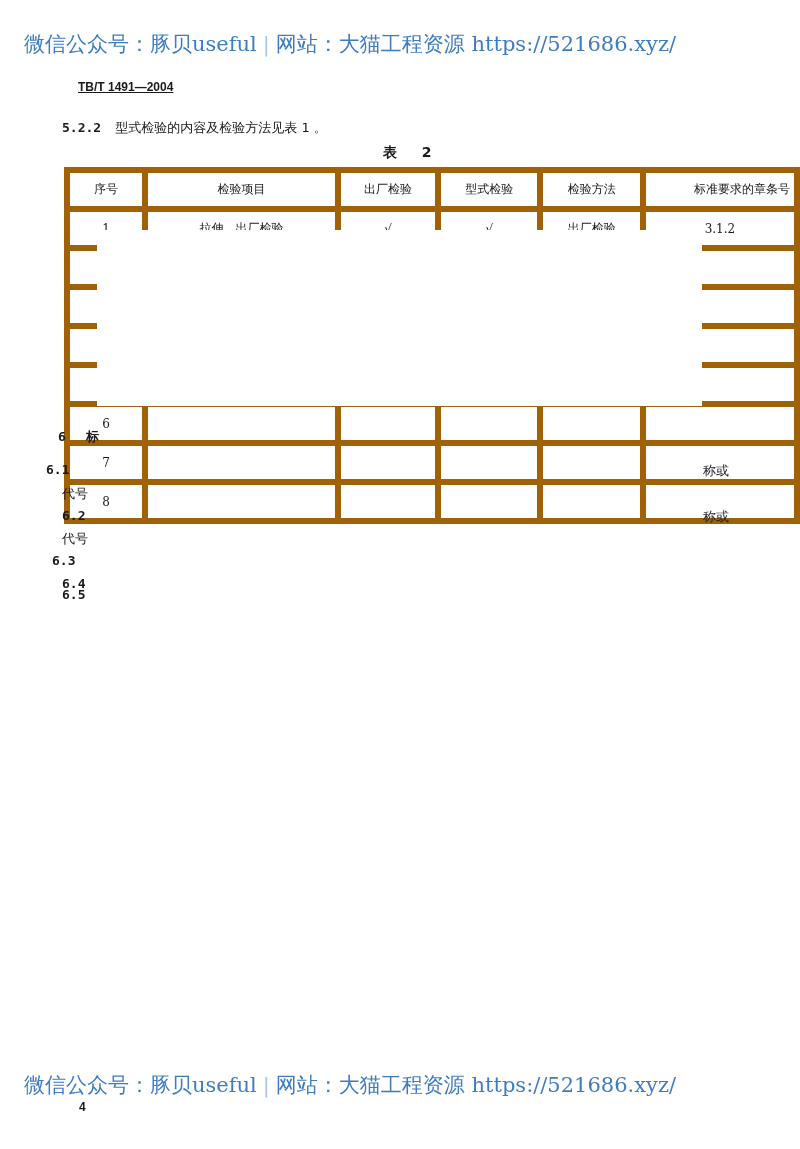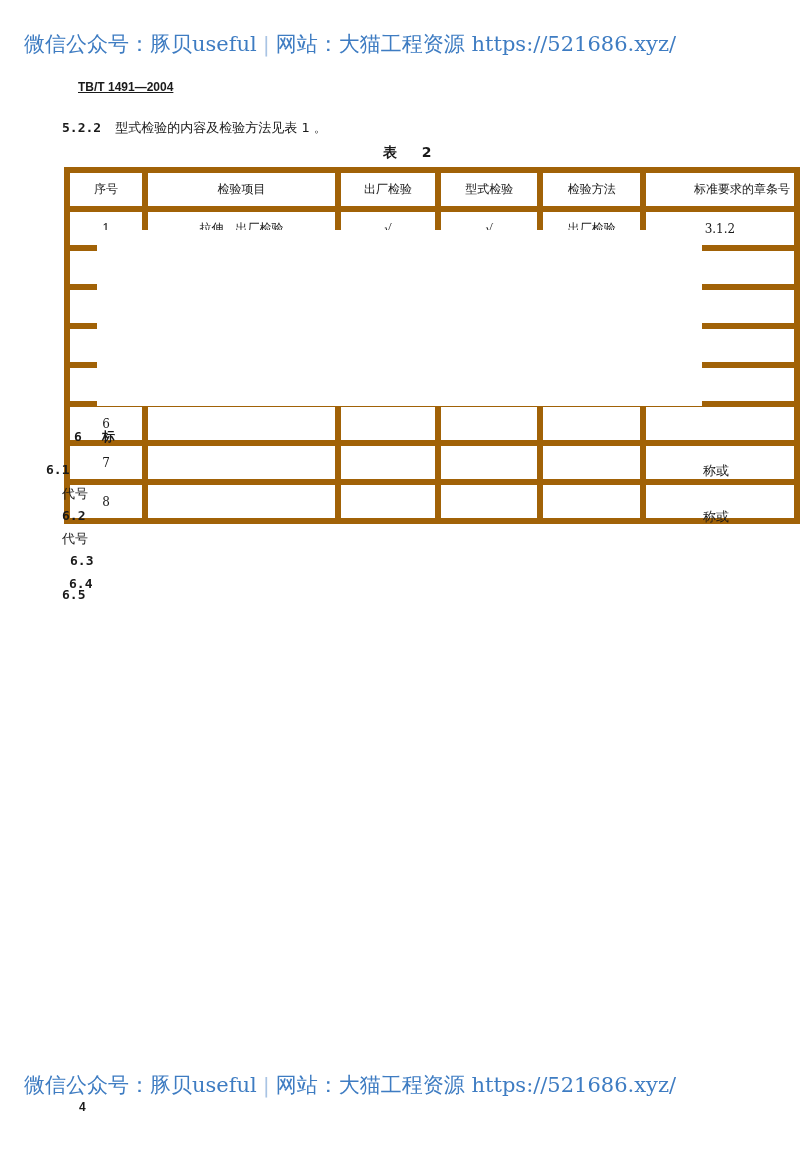--- a/index.html
+++ b/index.html
@@ -114,41 +114,41 @@
       <td></td>
       <td></td>
       <td></td>
       <td></td>
     </tr>
   </tbody>
 </table>
 
 <div class="overlay"></div>
 
-<div class="clause" style="left:74px; top:428px;">
+<div class="clause" style="left:58px; top:428px;">
   <span class="num">6</span>
   <span style="margin-left:16px; font-weight:bold;">标</span>
 </div>
 
 <div class="clause" style="left:46px; top:462px;">
   <span class="num">6.1</span>
 </div>
 <div class="clause" style="left:703px; top:462px;">称或</div>
 <div class="clause" style="left:62px; top:485px;">代号</div>
 
 <div class="clause" style="left:62px; top:508px;">
   <span class="num">6.2</span>
 </div>
 <div class="clause" style="left:703px; top:508px;">称或</div>
 <div class="clause" style="left:62px; top:530px;">代号</div>
 
-<div class="clause" style="left:70px; top:553px;">
+<div class="clause" style="left:52px; top:553px;">
   <span class="num">6.3</span>
 </div>
-<div class="clause" style="left:69px; top:576px;">
+<div class="clause" style="left:62px; top:576px;">
   <span class="num">6.4</span>
 </div>
 <div class="clause" style="left:62px; top:587px;">
   <span class="num">6.5</span>
 </div>
 
 <div class="watermark wm-bottom">
   <span>微信公众号：豚贝useful</span><span class="sep">|</span><span>网站：大猫工程资源 https://521686.xyz/</span>
 </div>
 

